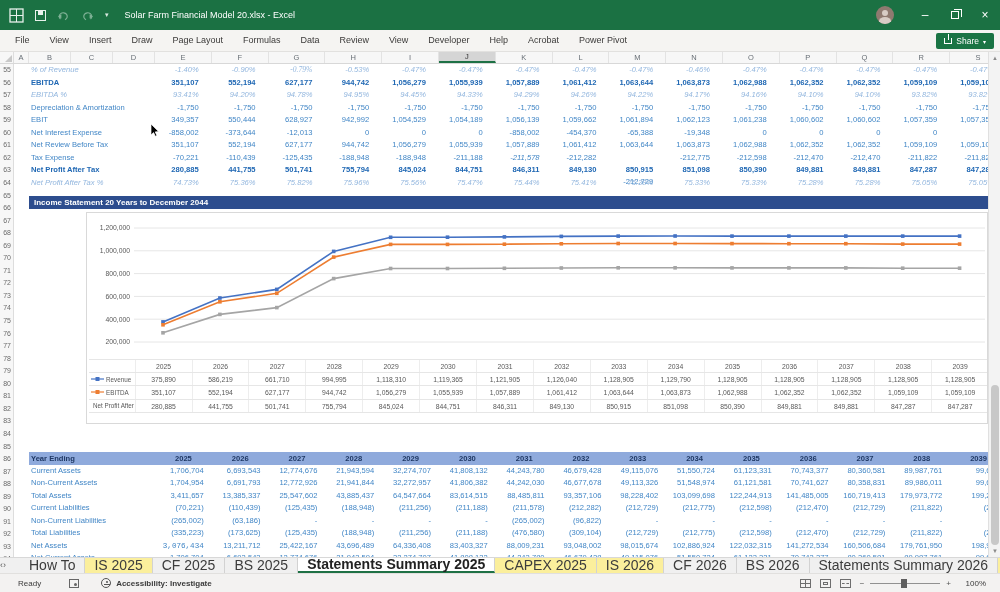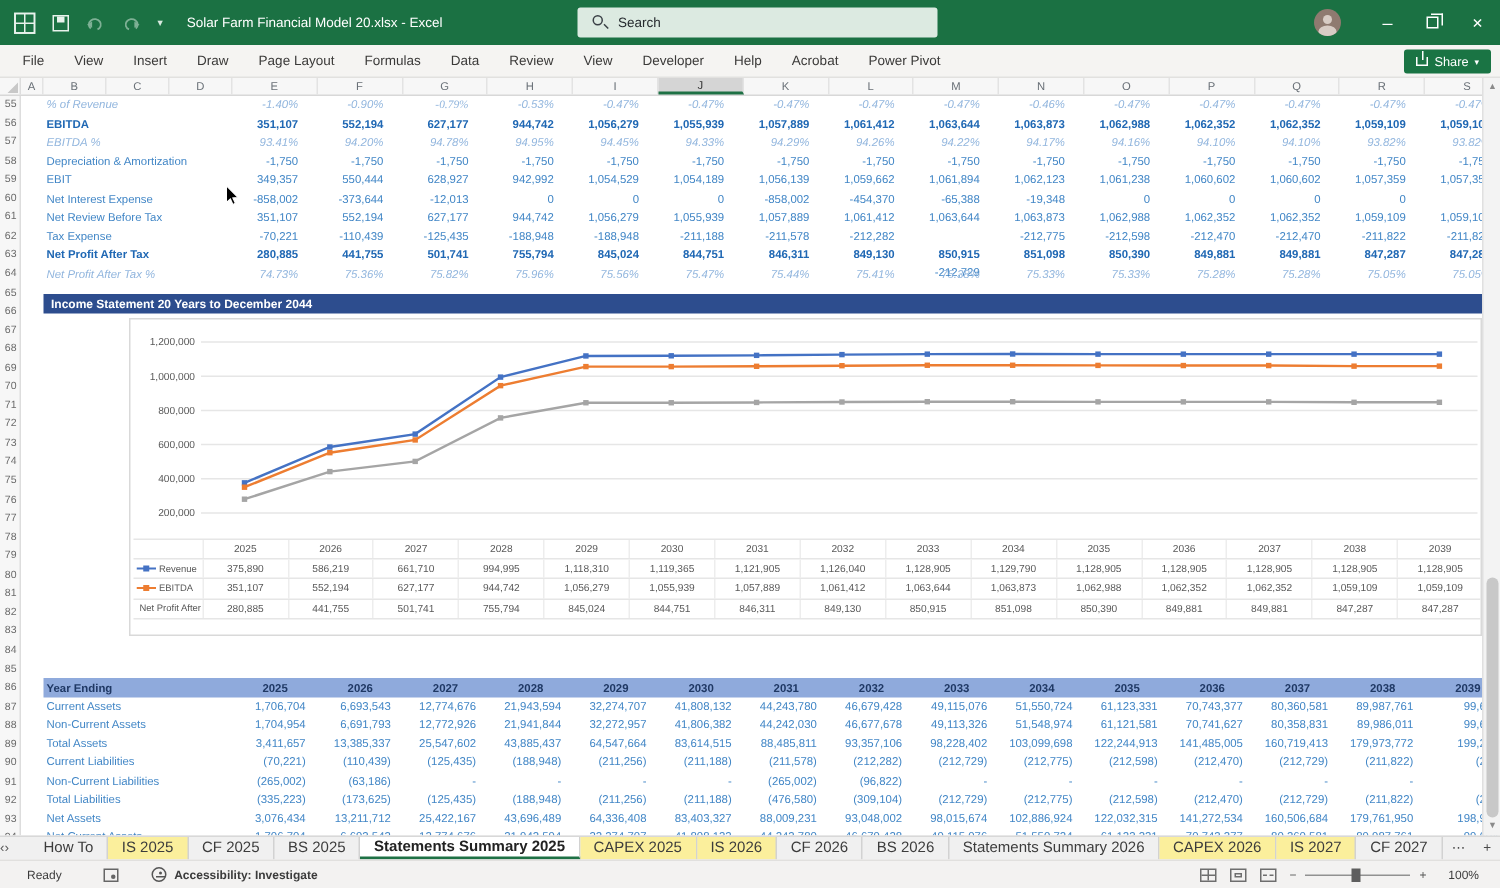--- a/index.html
+++ b/index.html
@@ -67,21 +67,21 @@
 
   
   .vscroll { position:absolute; right:0; top:0; width:12px; height:505px; background:#F3F3F3; border-left:1px solid #E0E0E0; }
   .varrow { position:absolute; left:0; width:12px; height:12px; font-size:6px; color:#8A8A8A; text-align:center; line-height:12px; }
   .vthumb { position:absolute; left:2px; width:8px; border-radius:4px; background:#C8C8C8; }
 
   
   .tabstrip { position:absolute; top:557px; left:0; width:100%; height:16px; background:#F0F0F0; border-top:1px solid #D8D8D8; display:flex; align-items:stretch; }
   .nav { width:17px; text-align:center; line-height:15px; color:#5A5A5A; font-size:9px; }
   #tab-list { display:flex; align-items:stretch; margin-left:14px; }
-  .tab { padding:0 9px; line-height:15px; font-size:10px; color:#3C3C3C; border-right:1px solid #D2D2D2; white-space:nowrap; }
+  .tab { padding:0 9px; line-height:15px; font-size:14px; color:#3C3C3C; border-right:1px solid #D2D2D2; white-space:nowrap; }
   .tab.yellow { background:#FBEF9C; }
   .tab.active { background:#fff; font-weight:bold; color:#222; border-bottom:2px solid #1E7145; line-height:13px; }
   .tsbtn { padding:0 6px; line-height:15px; font-size:9px; color:#4A4A4A; }
   .hscroll { margin-left:auto; display:flex; align-items:center; gap:4px; padding-right:16px; color:#6A6A6A; font-size:7px; }
   .hthumb { width:24px; height:7px; border-radius:3px; background:#7E7E7E; }
 
   
   .statusbar { position:absolute; top:573px; left:0; width:100%; height:19px; background:#F3F2F1; border-top:1px solid #E1E0DE; display:flex; align-items:center; font-size:8px; color:#3B3B3B; }
   .sb-ready { margin-left:18px; }
   .macroico { margin-left:28px; width:10px; height:9px; border:1px solid #666; position:relative; }
@@ -130,27 +130,20 @@
       </span>
       <span class="qbtn dim">
         <svg width="13" height="11">
             <path d="M9.5 9 a4 3.6 0 1 0 -4.5 0.6" fill="none" stroke="#CFE5D8" stroke-width="1.2"></path>
             <path d="M12 6.5 l-3.4 -2.2 v4.2 z" fill="#CFE5D8"></path>
           </svg>
       </span>
       <span class="qbtn caret">▾</span>
     </div>
     <div class="doc-title">Solar Farm Financial Model 20.xlsx  -  Excel</div>
-    <div class="searchbox">
-      <span class="lens">
-          <i></i>
-          <b></b>
-        </span>
-      <span>Search</span>
-    </div>
     <div class="tb-right">
       <span class="avatar">
           <i></i>
           <b></b>
         </span>
       <span class="wbtn">–</span>
       <span class="wbtn">
           <span class="resticon">
             <i></i>
           </span>
@@ -363,21 +356,21 @@
         <div class="val norm" style="top: 75.3px; left: 836.6px; width: 56.8px;">1,062,352</div>
         <div class="val norm" style="top: 75.3px; left: 893.4px; width: 56.8px;">1,059,109</div>
         <div class="val norm" style="top: 75.3px; left: 950.2px; width: 56.8px;">1,059,109</div>
         <div class="lab norm" style="top: 87.85px;">Tax Expense</div>
         <div class="val norm" style="top: 87.85px; left: 155px; width: 56.8px;">-70,221</div>
         <div class="val norm" style="top: 87.85px; left: 211.8px; width: 56.8px;">-110,439</div>
         <div class="val norm" style="top: 87.85px; left: 268.6px; width: 56.8px;">-125,435</div>
         <div class="val norm" style="top: 87.85px; left: 325.4px; width: 56.8px;">-188,948</div>
         <div class="val norm" style="top: 87.85px; left: 382.2px; width: 56.8px;">-188,948</div>
         <div class="val norm" style="top: 87.85px; left: 439px; width: 56.8px;">-211,188</div>
-        <div class="val norm" style="top: 87.85px; left: 495.8px; width: 56.8px;">-211,578</div>
+        <div class="val norm" style="top: 87.85px; left: 495.8px; width: 56.8px; font-style: italic;">-211,578</div>
         <div class="val norm" style="top: 87.85px; left: 552.6px; width: 56.8px;">-212,282</div>
         <div class="val norm" style="top: 87.85px; left: 609.4px; width: 56.8px; margin-top: 24px;">-212,729</div>
         <div class="val norm" style="top: 87.85px; left: 666.2px; width: 56.8px;">-212,775</div>
         <div class="val norm" style="top: 87.85px; left: 723px; width: 56.8px;">-212,598</div>
         <div class="val norm" style="top: 87.85px; left: 779.8px; width: 56.8px;">-212,470</div>
         <div class="val norm" style="top: 87.85px; left: 836.6px; width: 56.8px;">-212,470</div>
         <div class="val norm" style="top: 87.85px; left: 893.4px; width: 56.8px;">-211,822</div>
         <div class="val norm" style="top: 87.85px; left: 950.2px; width: 56.8px;">-211,822</div>
         <div class="lab bold" style="top: 100.4px;">Net Profit After Tax</div>
         <div class="val bold" style="top: 100.4px; left: 155px; width: 56.8px;">280,885</div>
@@ -674,21 +667,21 @@
         <div class="val bsv norm" style="top: 463.25px; left: 495.8px; width: 56.8px;">(476,580)</div>
         <div class="val bsv norm" style="top: 463.25px; left: 552.6px; width: 56.8px;">(309,104)</div>
         <div class="val bsv norm" style="top: 463.25px; left: 609.4px; width: 56.8px;">(212,729)</div>
         <div class="val bsv norm" style="top: 463.25px; left: 666.2px; width: 56.8px;">(212,775)</div>
         <div class="val bsv norm" style="top: 463.25px; left: 723px; width: 56.8px;">(212,598)</div>
         <div class="val bsv norm" style="top: 463.25px; left: 779.8px; width: 56.8px;">(212,470)</div>
         <div class="val bsv norm" style="top: 463.25px; left: 836.6px; width: 56.8px;">(212,729)</div>
         <div class="val bsv norm" style="top: 463.25px; left: 893.4px; width: 56.8px;">(211,822)</div>
         <div class="val bsv norm" style="top: 463.25px; left: 950.2px; width: 56.8px;">(212</div>
         <div class="lab norm" style="top: 475.8px;">Net Assets</div>
-        <div class="val bsv norm" style="top: 475.8px; left: 155px; width: 56.8px;">3,076,434</div>
+        <div class="val bsv norm" style="top: 475.8px; left: 155px; width: 56.8px; font-family: Liberation Mono, monospace;">3,076,434</div>
         <div class="val bsv norm" style="top: 475.8px; left: 211.8px; width: 56.8px;">13,211,712</div>
         <div class="val bsv norm" style="top: 475.8px; left: 268.6px; width: 56.8px;">25,422,167</div>
         <div class="val bsv norm" style="top: 475.8px; left: 325.4px; width: 56.8px;">43,696,489</div>
         <div class="val bsv norm" style="top: 475.8px; left: 382.2px; width: 56.8px;">64,336,408</div>
         <div class="val bsv norm" style="top: 475.8px; left: 439px; width: 56.8px;">83,403,327</div>
         <div class="val bsv norm" style="top: 475.8px; left: 495.8px; width: 56.8px;">88,009,231</div>
         <div class="val bsv norm" style="top: 475.8px; left: 552.6px; width: 56.8px;">93,048,002</div>
         <div class="val bsv norm" style="top: 475.8px; left: 609.4px; width: 56.8px;">98,015,674</div>
         <div class="val bsv norm" style="top: 475.8px; left: 666.2px; width: 56.8px;">102,886,924</div>
         <div class="val bsv norm" style="top: 475.8px; left: 723px; width: 56.8px;">122,032,315</div>

